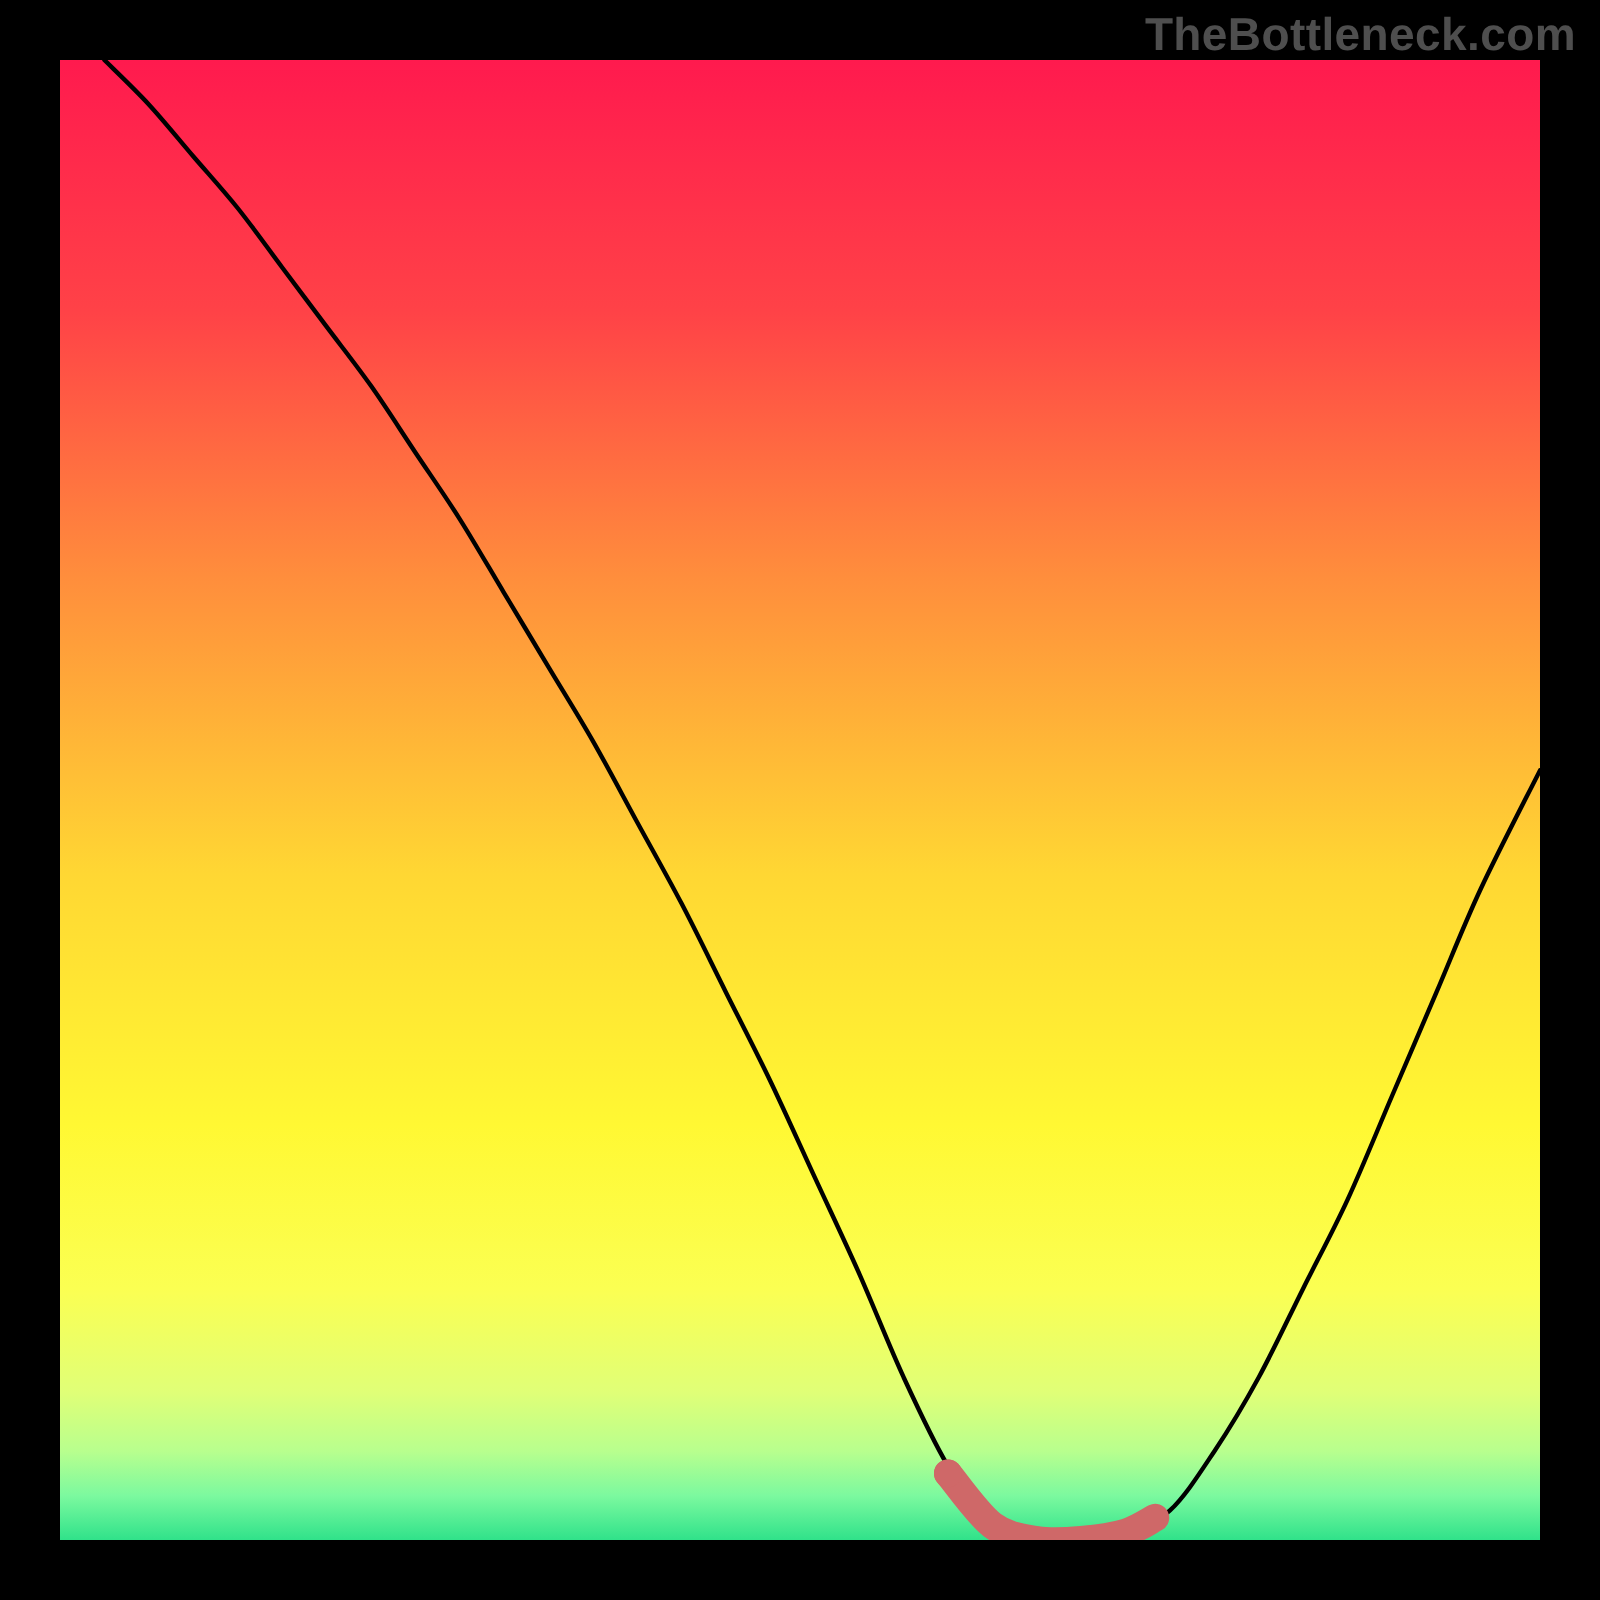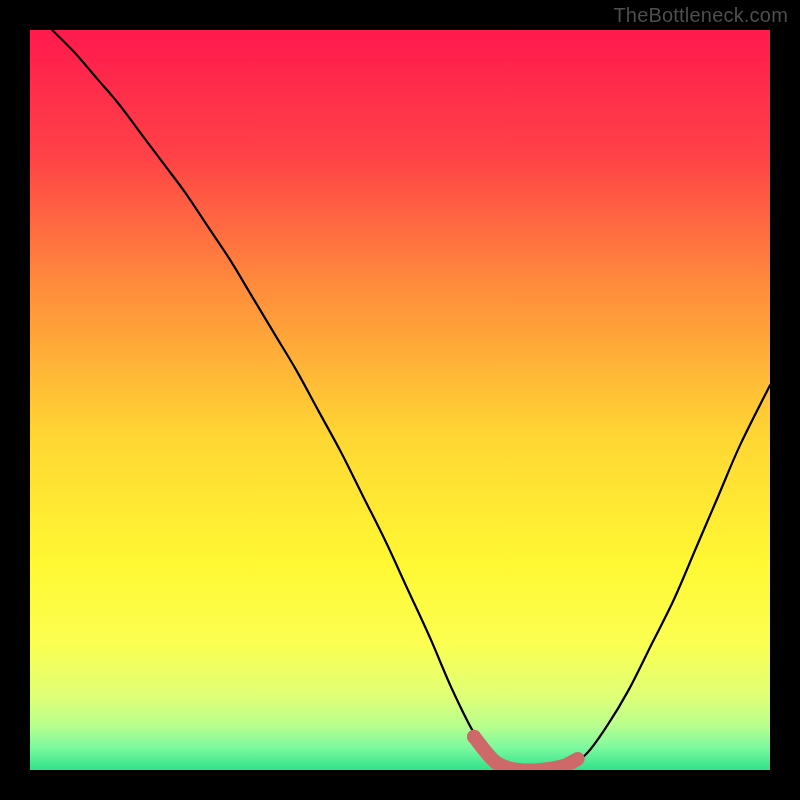--- a/index.html
+++ b/index.html
@@ -10,22 +10,22 @@
     background: #000;
     overflow: hidden;
     position: relative;
     font-family: Arial, sans-serif;
   }
   .watermark {
     position: absolute;
     top: 4px;
     right: 12px;
     color: #4e4e4e;
-    font-size: 20px;
-    font-weight: 400;
+    font-size: 23px;
+    font-weight: 700;
     z-index: 10;
     letter-spacing: 0.2px;
     text-align: right;
   }
   .plot-area {
     position: absolute;
     left: 30px;
     top: 30px;
     width: 740px;
     height: 740px;

